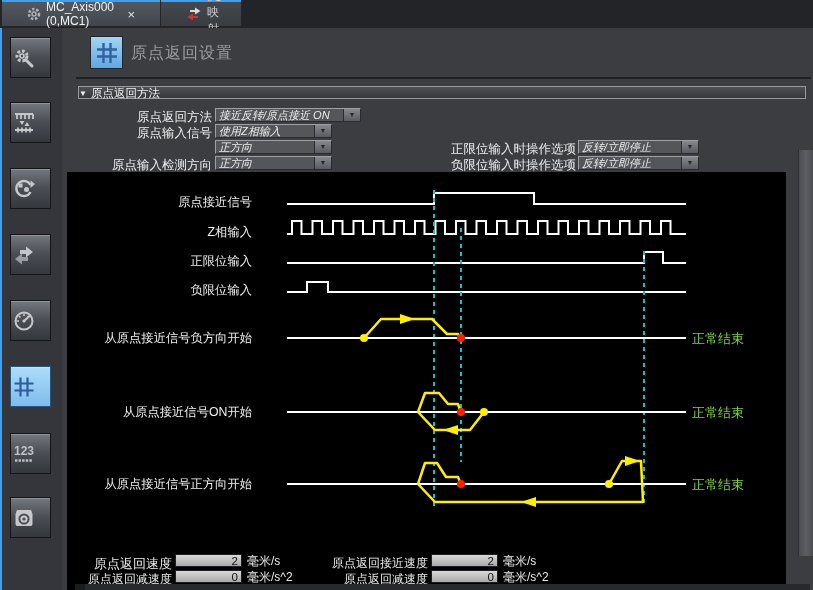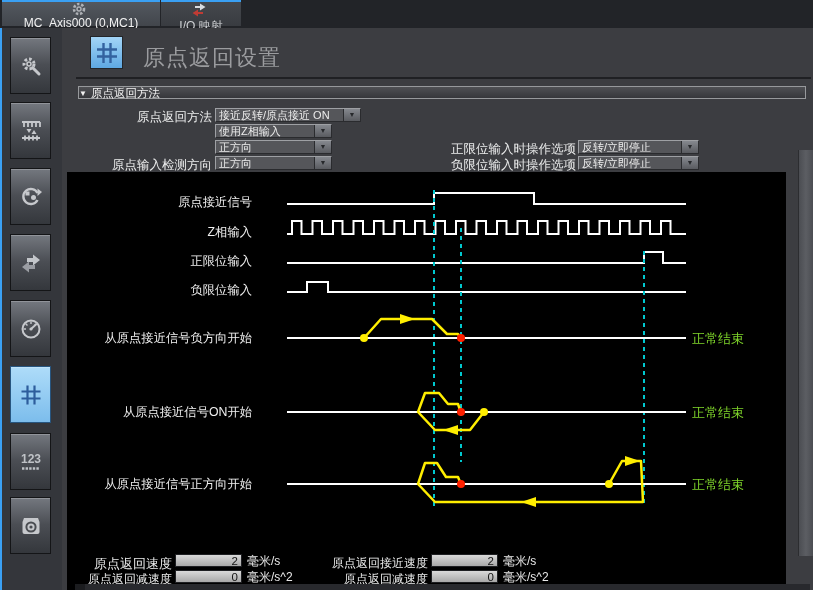--- a/index.html
+++ b/index.html
@@ -2,52 +2,52 @@
 <html><head>
 <meta charset="utf-8">
 <style>
   html,body{margin:0;padding:0;background:#1b1c1f;}
   #app{position:relative;width:813px;height:590px;overflow:hidden;
        font-family:"Liberation Sans","DejaVu Sans",sans-serif;
        background:#3c3d41;-webkit-font-smoothing:antialiased;}
   
   #tabbar{position:absolute;left:0;top:0;width:813px;height:28px;background:#222428;}
   .tab{position:absolute;top:0;height:26px;display:flex;align-items:center;
-       border-top:2px solid #3aa0f3;font-size:12px;padding:0 12px;box-sizing:border-box;cursor:default;flex-direction:column;}
+       border-top:2px solid #3aa0f3;font-size:12px;padding:0 25px;box-sizing:border-box;cursor:default;}
   #tab-axis{left:2px;width:158px;background:linear-gradient(#53585f,#42464c);color:#f2f2f2;}
   #tab-iomap{left:161px;width:80px;background:linear-gradient(#45484d,#393c41);color:#cfd1d4;}
   .tab .ticon{margin-right:5px;flex:0 0 auto;display:block;}
   .tab-close{margin-left:7px;color:#e6e6e6;font-size:13px;line-height:13px;}
   
   #sidebar{position:absolute;left:0;top:28px;width:62px;height:562px;background:#34363b;}
   #sidebar-accent{position:absolute;left:0;top:0;width:2px;height:562px;background:#3aa0f3;}
-  .sbtn{position:absolute;left:10px;width:41px;height:57px;box-sizing:border-box;
+  .sbtn{position:absolute;left:10px;width:41px;height:41px;box-sizing:border-box;
         background:linear-gradient(180deg,#74787f 0%,#4b4e54 48%,#34373c 100%);
         border:1px solid #141517;box-shadow:inset 0 1px 0 rgba(255,255,255,.22);
-        display:flex;align-items:center;justify-content:center;cursor:pointer;}
+        display:flex;align-items:center;justify-content:flex-start;cursor:pointer;}
   .sbtn.selected{background:linear-gradient(180deg,#aedcf9 0%,#7cbdec 100%);border-color:#27557f;}
   
   #content{position:absolute;left:62px;top:28px;width:751px;height:562px;background:#3c3d41;}
   #page-icon{position:absolute;left:28px;top:8px;width:33px;height:33px;box-sizing:border-box;
              background:linear-gradient(180deg,#a3d5f7,#5ea8e2);border:1px solid #23262a;
              display:flex;align-items:center;justify-content:center;}
-  #page-title{position:absolute;left:69px;top:15px;font-size:22px;color:#9b9c9f;letter-spacing:1px;margin-left:12px;}
+  #page-title{position:absolute;left:69px;top:15px;font-size:16px;color:#9b9c9f;letter-spacing:1px;}
   #title-sep{position:absolute;left:14px;right:2px;top:49px;height:2px;background:#1f2023;}
   .section-hdr{position:absolute;left:16px;width:728px;height:13px;box-sizing:border-box;
                background:linear-gradient(#4f5054,#36373b);border:1px solid #97999c;
                color:#f1f1f1;font-size:11.5px;line-height:12px;padding-left:0;cursor:default;}
   .section-hdr .arr{font-size:8px;margin-right:4px;vertical-align:1px;}
   #sec-method{top:58px;}
   #sec-speed{top:504px;}
   .frow{position:absolute;height:14px;font-size:12.5px;}
   .flabel{position:absolute;top:1px;color:#eceded;white-space:nowrap;text-align:right;}
   .dropdown{position:absolute;top:0;height:14px;box-sizing:border-box;display:flex;align-items:stretch;
             background:#55565a;border:1px solid #2a2b2e;border-top-color:#9ea0a4;border-left-color:#9ea0a4;
             cursor:pointer;}
-  .dd-val{flex:1;color:#ececec;font-size:11px;line-height:12px;padding:0 3px;white-space:nowrap;overflow:hidden;}
+  .dd-val{flex:1;color:#ececec;font-size:11px;line-height:12px;padding:0 3px;white-space:nowrap;overflow:hidden;font-style:italic;}
   .dd-btn{flex:0 0 16px;background:linear-gradient(#85888e,#595b60);border-left:1px solid #2a2b2e;
           color:#26282b;font-size:7px;line-height:12px;text-align:center;}
   .vfield{position:absolute;top:0;height:13px;width:67px;box-sizing:border-box;
           background:linear-gradient(#d9d9d9,#a8a8a8);border:1px solid #1e1f22;
           color:#141414;font-size:11.5px;line-height:11px;text-align:right;padding:0 3px;cursor:text;}
   .vunit{position:absolute;top:0;color:#e9e9e9;font-size:12px;line-height:14px;white-space:nowrap;}
   
   #diagram{position:absolute;left:5px;top:144px;width:719px;height:456px;background:#000;}
   #diagram-svg{display:block;}
   #diagram-svg text{font-family:"Liberation Sans","DejaVu Sans",sans-serif;}
@@ -155,20 +155,21 @@
     </div>
 
     <div class="frow" style="top:80px;left:0;width:751px">
       <span class="flabel" style="left:15px;width:135px">原点返回方法</span>
       <div class="dropdown" style="left:153px;width:146px">
         <span class="dd-val">接近反转/原点接近 ON</span>
         <span class="dd-btn">▼</span>
       </div>
     </div>
     <div class="frow" style="top:96px;left:0;width:751px">
+      <span class="flabel" style="left:15px;width:135px">原点输入信号</span>
       <div class="dropdown" style="left:153px;width:117px">
         <span class="dd-val">使用Z相输入</span>
         <span class="dd-btn">▼</span>
       </div>
     </div>
     <div class="frow" style="top:112px;left:0;width:751px">
       <div class="dropdown" style="left:153px;width:117px">
         <span class="dd-val">正方向</span>
         <span class="dd-btn">▼</span>
       </div>

